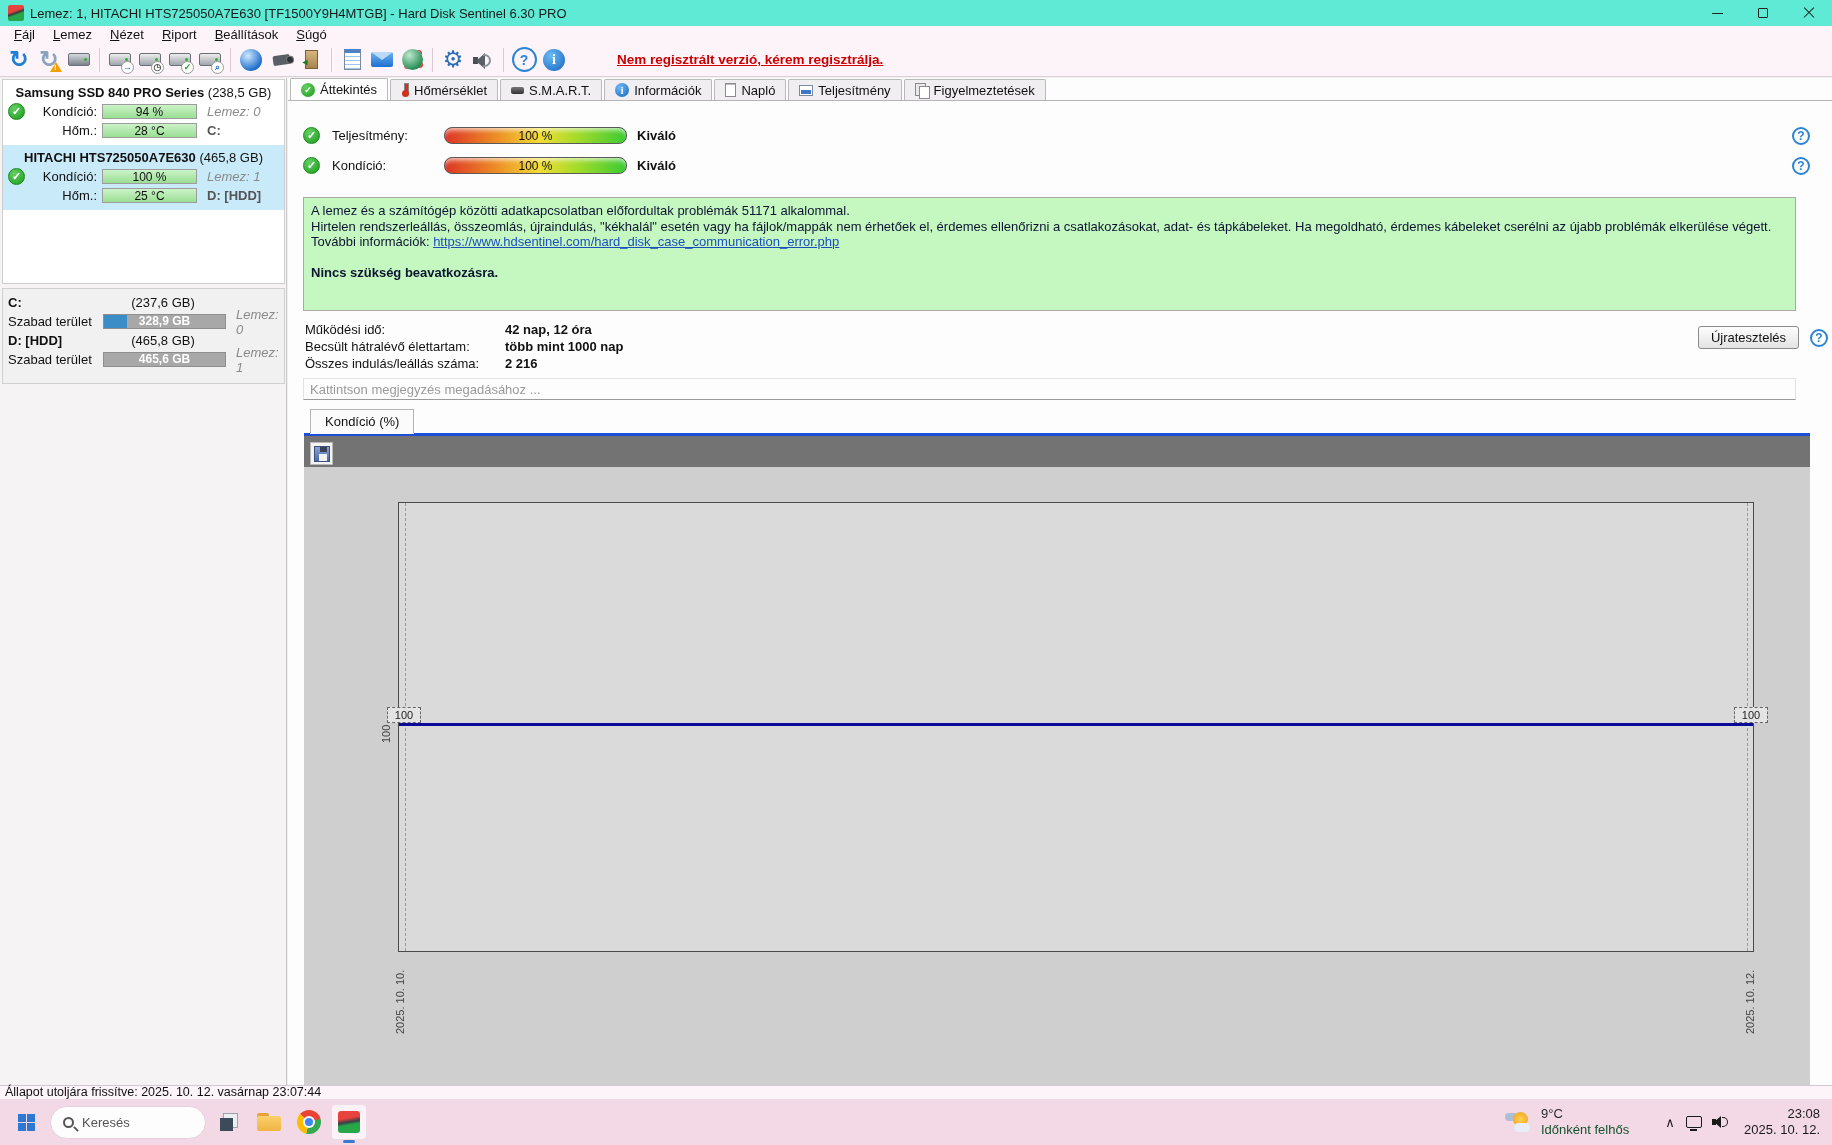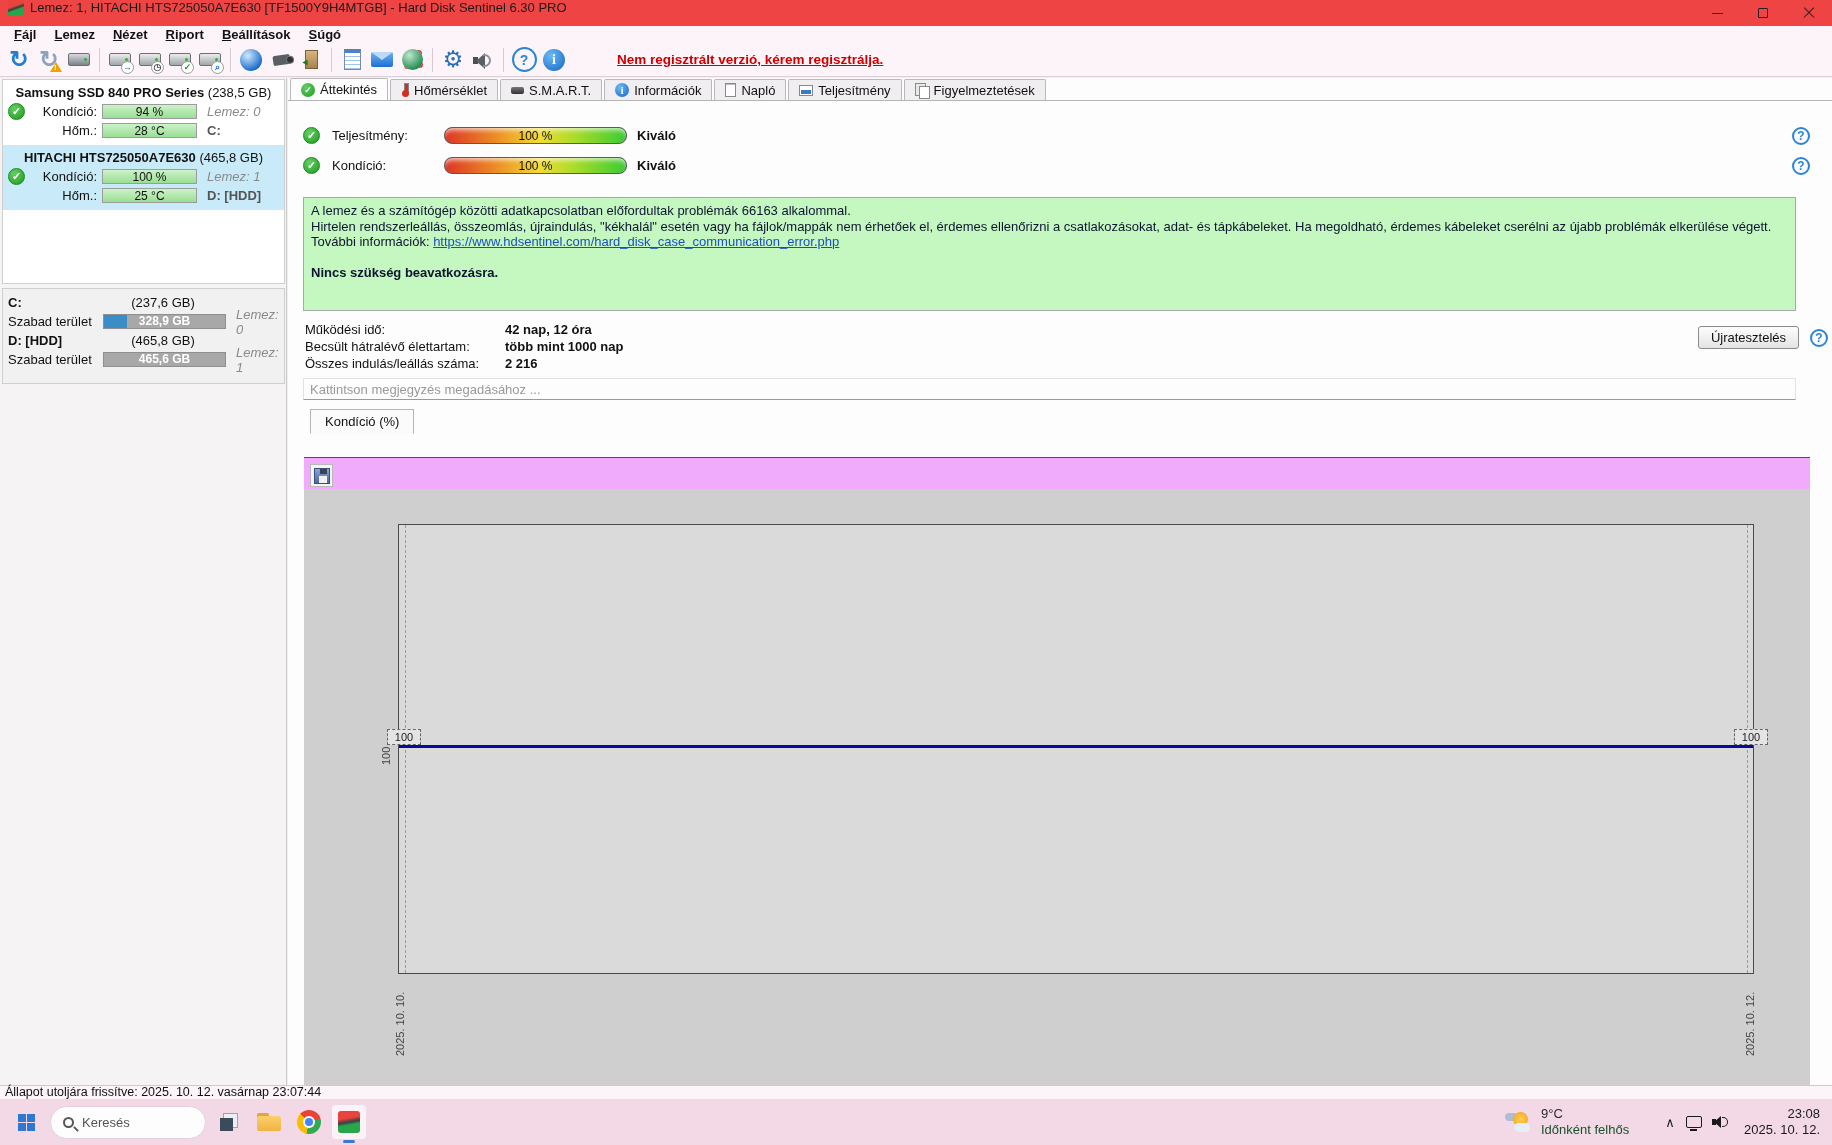--- a/index.html
+++ b/index.html
@@ -4,37 +4,37 @@
 <style>
   * { box-sizing: border-box; }
   html,body { margin:0; padding:0; }
   body {
     width:1832px; height:1145px; position:relative; overflow:hidden;
     font-family:"Liberation Sans", sans-serif; font-size:13px; color:#111;
     background:#f0f0f0;
   }
   
   .titlebar { position:absolute; top:0; left:0; right:0; height:26px;
-    background:#ef4444; display:flex; }
+    background:#5eead4; display:flex; align-items:center; }
   .appicon { width:16px; height:16px; margin:0 6px 0 8px; border-radius:2px;
     background:linear-gradient(160deg,#e8433c 38%,#3a3a3a 50%,#27a64a 60%); }
   .titletext { font-size:13px; color:#1a1a1a; }
   .wincontrols { margin-left:auto; display:flex; height:26px; }
   .winbtn { width:46px; height:26px; display:flex; align-items:center; justify-content:center; }
   .glyph-min { width:11px; height:1px; background:#222; }
   .glyph-max { width:10px; height:10px; border:1px solid #222; border-radius:1px; }
   .glyph-close { position:relative; width:12px; height:12px; }
   .glyph-close:before,.glyph-close:after { content:""; position:absolute; left:-1px; top:5px;
     width:14px; height:1.4px; background:#222; }
   .glyph-close:before { transform:rotate(45deg); }
   .glyph-close:after  { transform:rotate(-45deg); }
   
   .menubar { position:absolute; top:26px; left:0; right:0; height:17px;
     background:#fdf4f9; display:flex; align-items:center; padding-left:5px; }
-  .menuitem { padding:0 9px; cursor:default;font-weight:bold; }
+  .menuitem { padding:0 9px; cursor:default; }
   .menuitem u { text-decoration:underline; }
   
   .toolbar { position:absolute; top:43px; left:0; right:0; height:34px;
     background:#fdf4f9; border-bottom:1px solid #ddcfd7; display:flex; align-items:center; padding-left:4px; }
   .ticon { width:28px; height:28px; margin:0 1px; position:relative;
     display:flex; align-items:center; justify-content:center; }
   .tsep { width:1px; height:24px; background:#d9cad3; margin:0 5px; }
   .i-refresh:after { content:"↻"; font-size:23px; font-weight:bold; color:#1f7fd4; }
   .i-refreshwarn:after { content:"↻"; font-size:23px; font-weight:bold; color:#8aa4c0; }
   .warnbadge { position:absolute; right:1px; bottom:2px; width:0; height:0;
@@ -155,21 +155,21 @@
     background:linear-gradient(#fdfdfd,#e3e3e3); border:1px solid #8a8a8a; border-radius:3px;
     text-align:center; line-height:21px; }
   .comment { position:absolute; left:15px; top:277px; width:1493px; height:22px;
     border:1px solid #e2e2e2; border-bottom:1px solid #9a9a9a; background:#fdfdfd;
     font-family:"Liberation Sans",sans-serif; font-size:13px; color:#333; padding:0 6px; }
   .comment::placeholder { color:#9a9a9a; }
   
   .chart-block { position:absolute; left:16px; top:308px; width:1506px; height:699px; }
   .chart-tab { position:absolute; top:0; left:6px; height:25px; padding:0 14px;
     background:#fbfbfb; border:1px solid #b5b5b5; border-bottom:1px solid #fbfbfb; line-height:24px; z-index:2; }
-  .chart-body { position:absolute; top:24px; left:0; right:0; bottom:0; border-top:1px solid #1d4ed8; background:#f0abfc;margin-top:24px; }
+  .chart-body { position:absolute; top:24px; left:0; right:0; bottom:0; border-top:3px solid #1d4ed8; background:#737373; }
   .save-btn { position:absolute; left:6px; top:6px; width:23px; height:23px; background:#f4f4f4;
     border:1px solid #b9b9b9; display:flex; align-items:center; justify-content:center; }
   .floppy { width:16px; height:16px; background:linear-gradient(#8ba3d2,#4a6aa8); border:1px solid #3c4f7a; position:relative; }
   .floppy:before { content:""; position:absolute; left:4px; bottom:0; width:8px; height:7px; background:#f2f2f2; }
   .floppy:after { content:""; position:absolute; left:5px; top:0; width:7px; height:5px; background:#3c4254; }
   .chart-gray { position:absolute; top:31px; left:0; right:0; height:623px; background:#cfcfcf; }
   .plot { position:absolute; left:94px; top:35px; width:1356px; height:450px;
     background:#dadada; border:1px solid #4a4a4a; }
   .grid-v { position:absolute; top:0; bottom:0; width:0; border-left:1px dashed #9a9a9a; }
   .hline { position:absolute; left:0; right:0; top:220px; height:3px; background:#0a0a9a; }
@@ -425,21 +425,21 @@
 
     <div class="statusrow" style="top:54px;">
       <div class="gcheck"></div>
       <div class="lbl">Kondíció:</div>
       <div class="meter">100 %</div>
       <div class="rating">Kiváló</div>
     </div>
     <div class="help-right" style="left:1504px;top:56px;"></div>
 
     <div class="greenbox">
-      <div>A lemez és a számítógép közötti adatkapcsolatban előfordultak problémák 66163 alkalommal.</div>
+      <div>A lemez és a számítógép közötti adatkapcsolatban előfordultak problémák 51171 alkalommal.</div>
       <div>Hirtelen rendszerleállás, összeomlás, újraindulás, "kékhalál" esetén vagy ha fájlok/mappák nem érhetőek el, érdemes ellenőrizni a csatlakozásokat, adat- és tápkábeleket. Ha megoldható, érdemes kábeleket cserélni az újabb problémák elkerülése végett.</div>
       <div><span>További információk: </span><a href="#">https://www.hdsentinel.com/hard_disk_case_communication_error.php</a></div>
       <div>&nbsp;</div>
       <div class="bold">Nincs szükség beavatkozásra.</div>
     </div>
 
     <div class="stats">
       <div class="stat-row">
           <span class="sl">Működési idő:</span>
           <span class="sv">42 nap, 12 óra</span>

